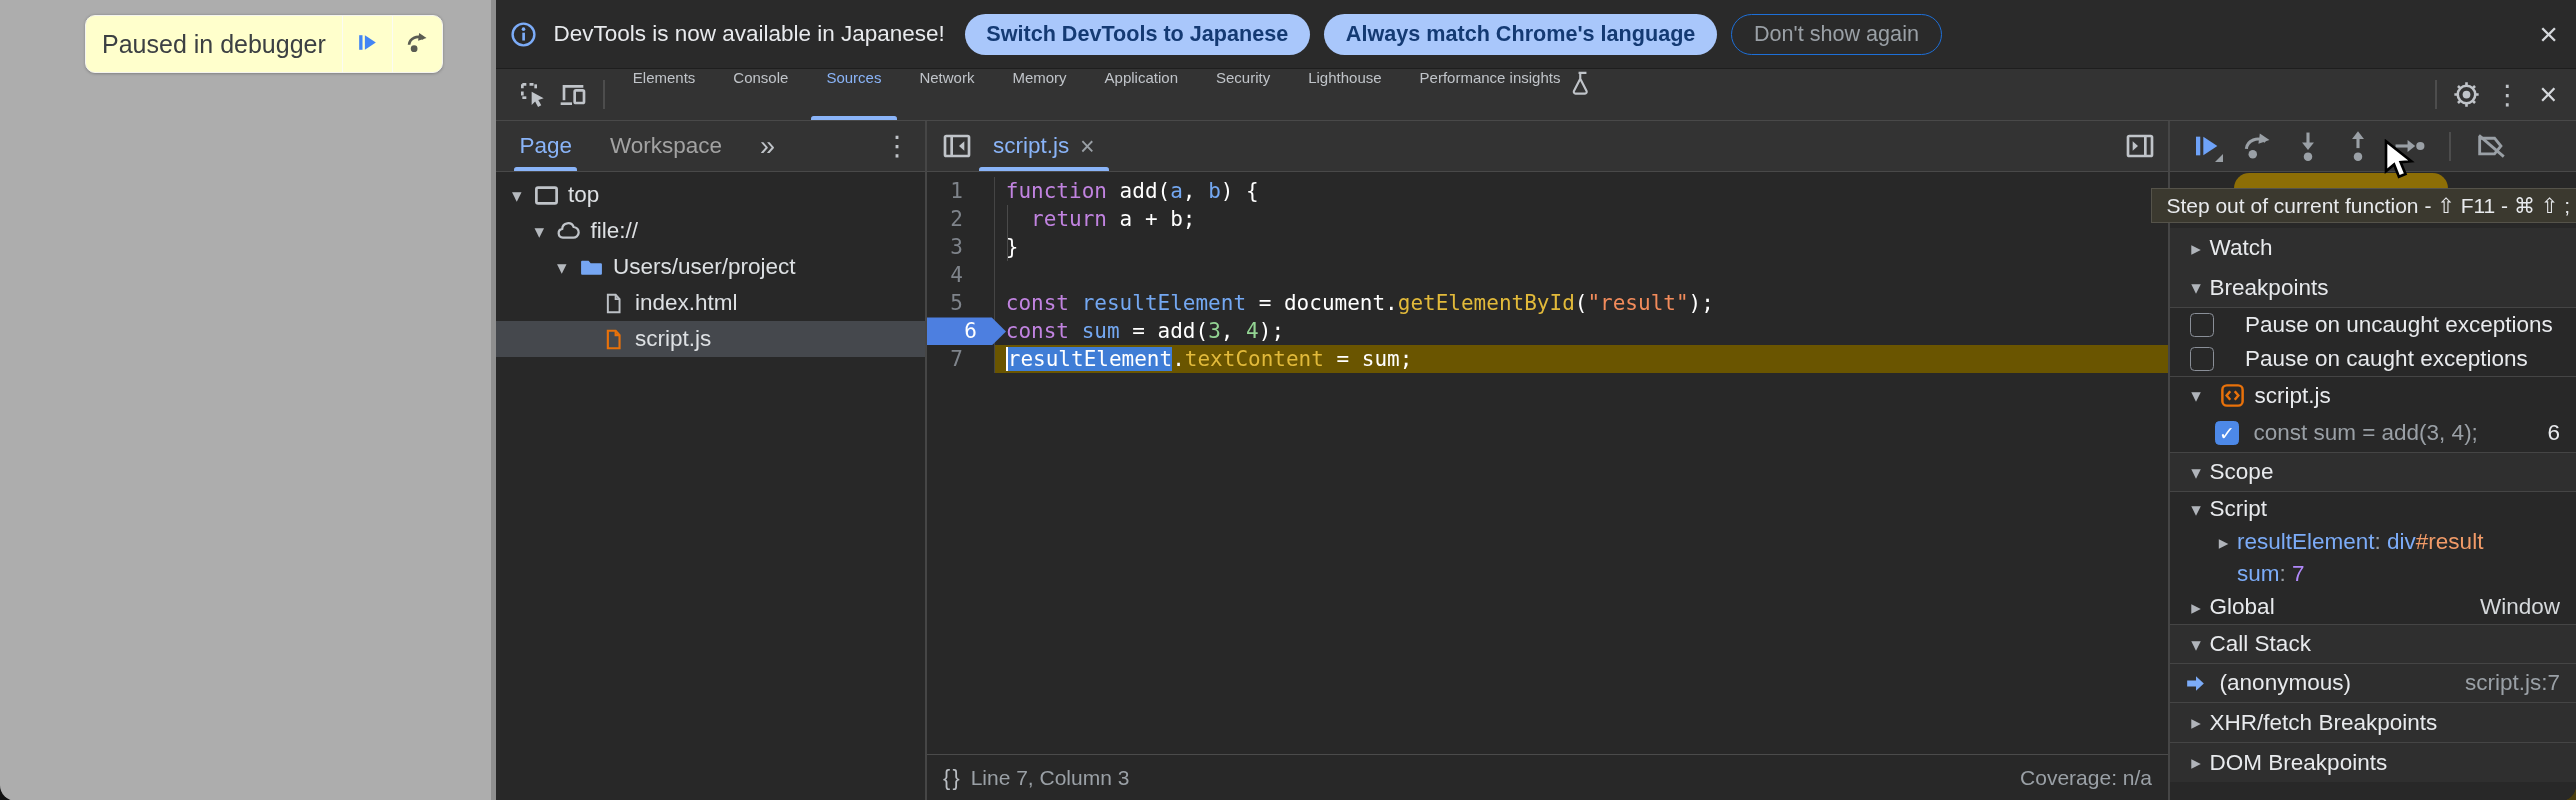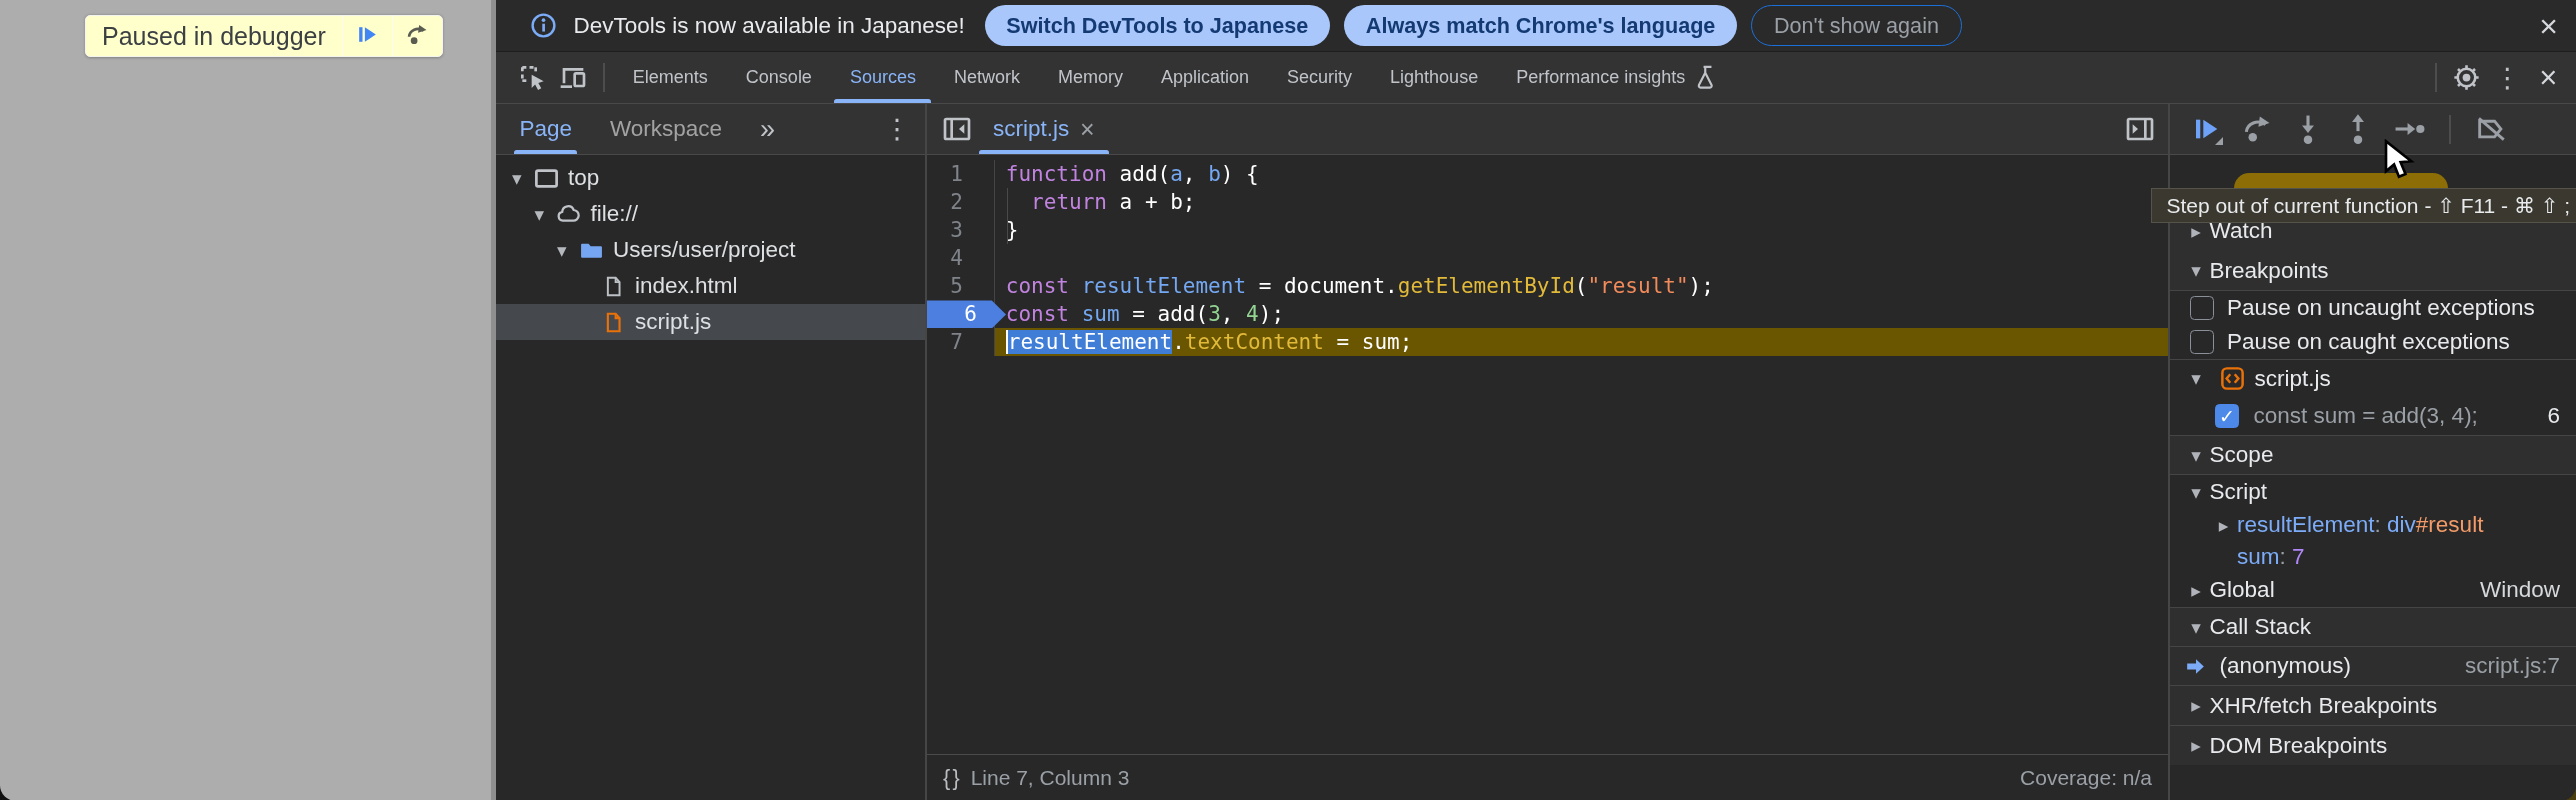--- a/index.html
+++ b/index.html
@@ -5,40 +5,40 @@
   * { margin:0; padding:0; box-sizing:border-box; }
   html,body { width:2576px; height:801px; overflow:hidden;
     background:linear-gradient(90deg,#101010,#4a3d0e);
     font-family:"Liberation Sans", sans-serif; }
   .window { position:relative; width:2576px; height:801px;
     border-radius:0 0 16px 16px; overflow:hidden; background:#282828; }
 
   
   .page-area { position:absolute; left:0; top:0; bottom:0; width:491px; background:#adadad; }
   .page-devtools-divider { position:absolute; left:491px; top:0; bottom:0; width:4.5px; background:#8f8f8f; }
-  .paused-banner { position:absolute; left:85px; top:15.3px; height:42px; display:flex; align-items:stretch;
-    background:#ffffcc; border:1.8px solid #f4f4ee; border-radius:5px; box-shadow:0 0.9px 2.7px rgba(0,0,0,.25); }
+  .paused-banner { position:absolute; left:85px; top:15.3px; height:58px; display:flex; align-items:stretch;
+    background:#ffffcc; border:1.8px solid #f4f4ee; border-radius:10px; box-shadow:0 0.9px 2.7px rgba(0,0,0,.25); }
   .paused-banner .pb-label { display:flex; align-items:center; padding:0 16px; font-size:25px; color:#3c4043; }
   .paused-banner .pb-seg { width:50px; display:flex; align-items:center; justify-content:center; border-left:1.8px solid #fbfbf3; cursor:pointer; }
 
   
   .devtools { position:absolute; left:496px; right:0; top:0; bottom:0; display:flex; flex-direction:column; background:#282828; color:#e8eaed; }
 
   
-  .infobar { height:52px; flex:0 0 auto; background:#2a2a2a; display:flex; align-items:center; gap:14.4px; padding-left:32px; position:relative; border-bottom:1.8px solid #1e1e1e; }
+  .infobar { height:69px; flex:0 0 auto; background:#2a2a2a; display:flex; align-items:center; gap:14.4px; padding-left:12px; position:relative; border-bottom:1.8px solid #1e1e1e; }
   .infobar .msg { font-size:22.5px; color:#e8eaed; margin-right:5.4px; }
   .pill-btn { height:41px; border-radius:21px; background:#a9c7fb; color:#143a73; font-size:21.6px; font-weight:bold; display:flex; align-items:center; padding:0 21.6px; cursor:pointer; }
   .outline-btn { height:41px; border-radius:21px; border:1.8px solid #1d6fd8; color:#9aa0a6; font-size:21.6px; display:flex; align-items:center; padding:0 21.6px; cursor:pointer; }
   .infobar .close-x { position:absolute; right:18px; top:50%; transform:translateY(-50%); font-size:32px; color:#d5d8dc; cursor:pointer; line-height:1; }
 
   
   .tabbar { height:52px; flex:0 0 auto; background:#333333; display:flex; align-items:center; padding-left:16px; border-bottom:1.8px solid #494949; }
   .iconbtn { width:41px; height:41px; display:flex; align-items:center; justify-content:center; cursor:pointer; flex:0 0 auto; }
   .vsep { width:1.8px; height:29px; background:#4d4d4d; margin:0 9px; flex:0 0 auto; }
-  .tab { position:relative; height:100%; display:flex; align-items:center; gap:9px; padding:0 19px; font-size:18px; color:#c0c4c9; cursor:pointer; white-space:nowrap; }
+  .tab { position:relative; height:100%; display:flex; align-items:flex-start; gap:9px; padding:0 19px; font-size:15px; color:#c0c4c9; cursor:pointer; white-space:nowrap; }
   .tab.active { color:#8ab4f8; }
   .tab.active::after { content:""; position:absolute; left:3.6px; right:3.6px; bottom:0; height:4.5px; background:#8ab4f8; border-radius:2.7px 2.7px 0 0; }
   .tabbar .right-cluster { margin-left:auto; display:flex; align-items:center; padding-right:7.2px; }
   .glyphbtn { font-size:27px; color:#c0c4c9; }
 
   
   .content { flex:1; display:flex; min-height:0; }
 
   
   .navigator { width:431px; flex:0 0 auto; border-right:2.7px solid #464646; display:flex; flex-direction:column; background:#282828; }
@@ -82,21 +82,21 @@
   .controls { height:51px; flex:0 0 auto; background:#333333; border-bottom:1.8px solid #494949; display:flex; align-items:center; padding-left:16px; gap:10.8px; }
   .ctrl { width:40px; height:40px; display:flex; align-items:center; justify-content:center; cursor:pointer; position:relative; flex:0 0 auto; }
   .ctrl .corner { position:absolute; right:2.7px; bottom:3.6px; width:0; height:0; border-left:8px solid transparent; border-bottom:8px solid #9aa0a6; }
   .sections { flex:1; overflow:hidden; font-size:22.5px; }
   .sb-spacer { height:56px; }
   .sb-row { display:flex; align-items:center; color:#e8eaed; }
   .sb-row .arr { width:27px; text-align:center; color:#b0b4ba; font-size:19px; flex:0 0 auto; }
   .sb-header { height:40px; background:#2f2f2f; padding-left:12.6px; cursor:pointer; }
   .sb-header.bb { border-bottom:1.8px solid #454545; }
   .sb-header.bt { border-top:1.8px solid #454545; }
-  .sb-checkbox { height:34px; padding-left:20px; gap:13px; cursor:pointer; }
+  .sb-checkbox { height:34px; padding-left:20px; gap:31px; cursor:pointer; }
   .cbox { width:24px; height:24px; border:1.8px solid #8a8f98; border-radius:4.5px; flex:0 0 auto; }
   .cbox.checked { background:#4d89e8; border-color:#4d89e8; color:#fff; font-size:19px; display:flex; align-items:center; justify-content:center; }
   .sb-bpgroup { height:38px; padding-left:12.6px; cursor:pointer; gap:9px; border-top:1.8px solid #454545; }
   .sb-bpitem { height:38px; padding-left:45px; gap:14.4px; cursor:pointer; color:#9aa0a6; }
   .sb-bpitem .bp-line { margin-left:auto; margin-right:16px; color:#e8eaed; }
   .sb-cat { height:34px; padding-left:12.6px; cursor:pointer; }
   .sb-var { height:32px; padding-left:40px; cursor:pointer; }
   .sb-frame { height:38px; padding-left:12.6px; background:#2e2e2e; gap:12px; cursor:pointer; }
   .sb-right { margin-left:auto; margin-right:16px; color:#9aa0a6; }
   .sb-right.lighter { color:#d6d9dc; }

